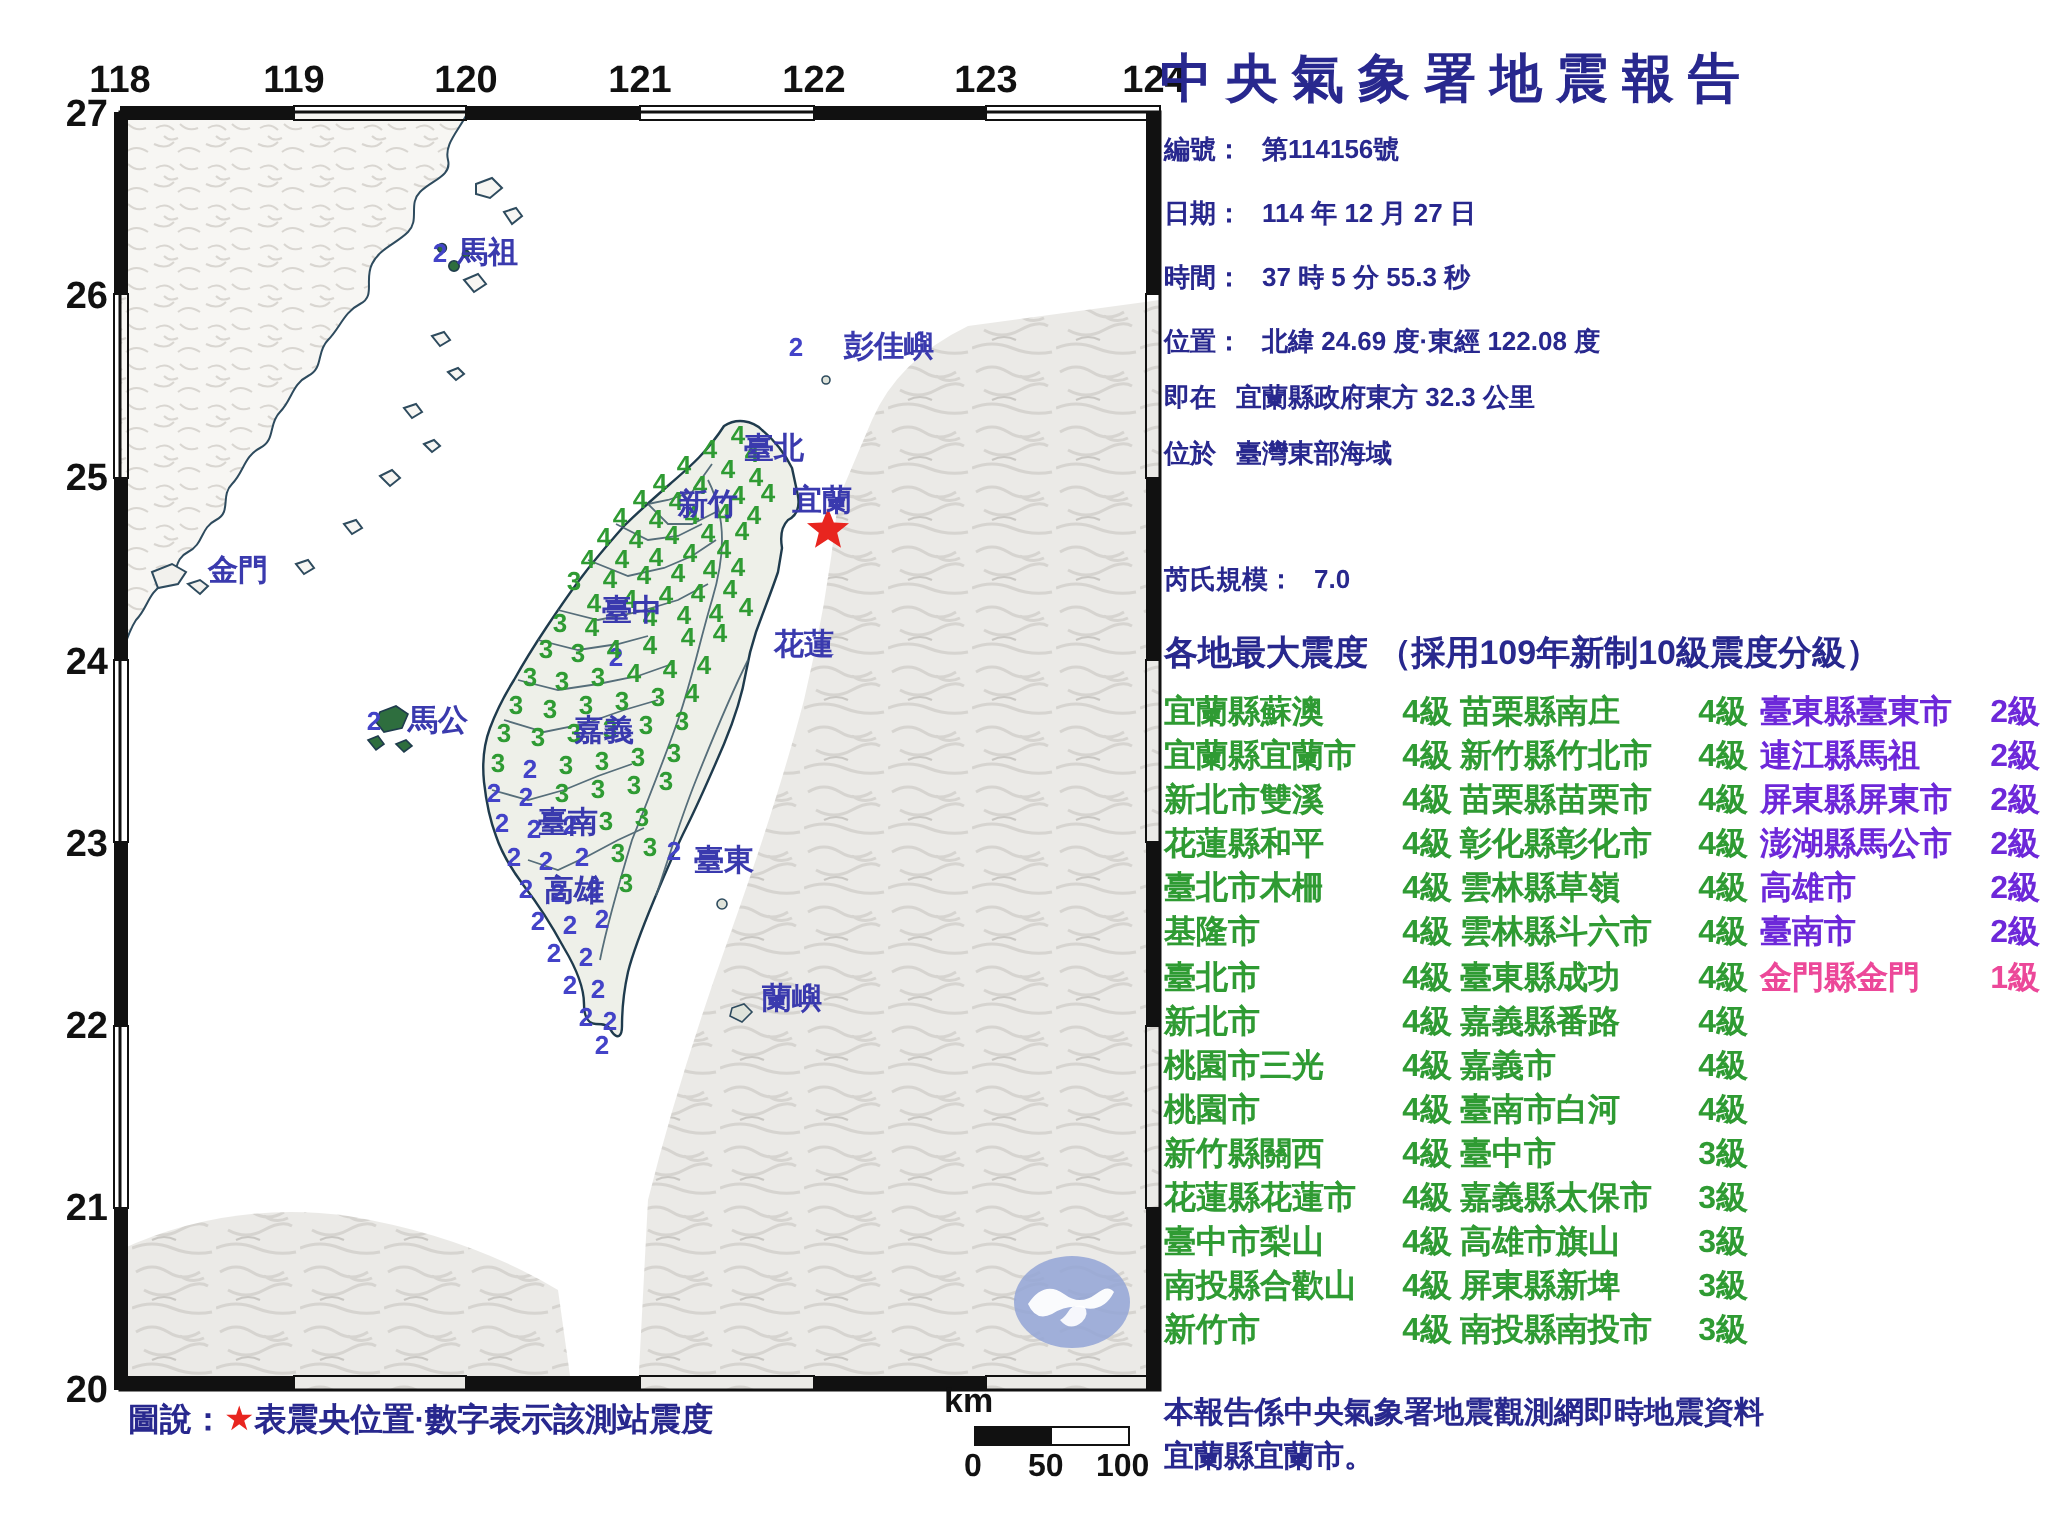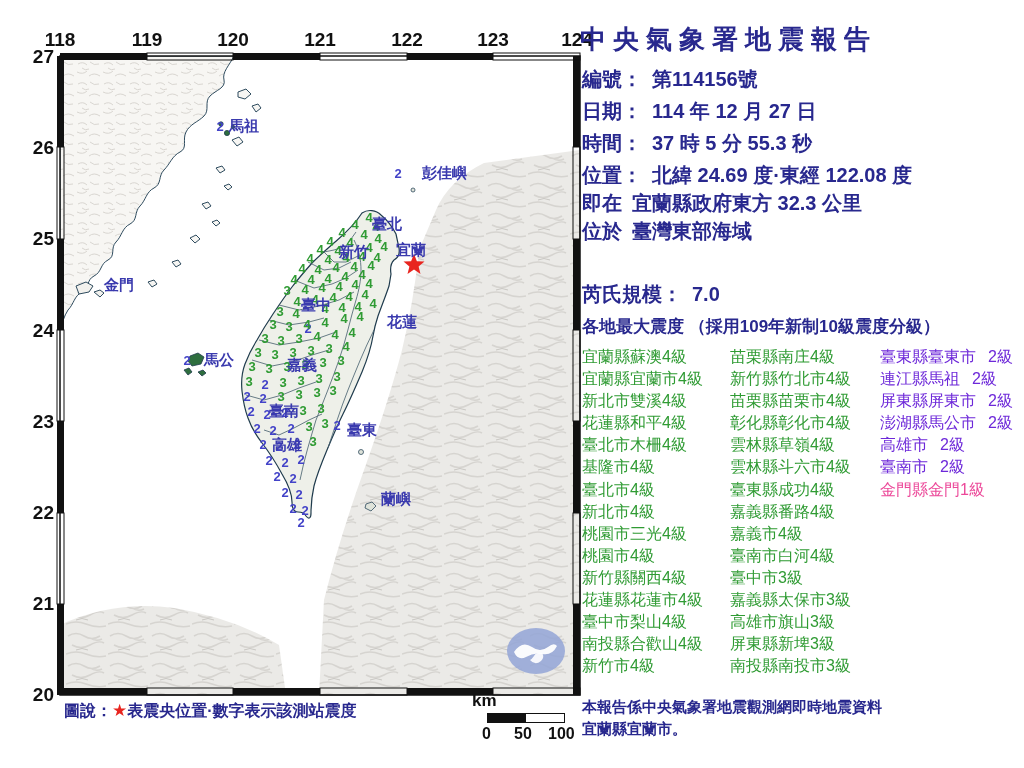--- a/index.html
+++ b/index.html
@@ -20,28 +20,28 @@
   .scalebar .bar{position:relative;left:15px;margin-top:3px;width:78px;height:10px;border:1.5px solid #111;box-sizing:border-box;display:flex;}
   .scalebar .seg-black{width:50%;height:100%;background:#111;}
   .scalebar .seg-white{width:50%;height:100%;background:#fff;}
   .scalebar .nums{position:relative;height:20px;margin-top:2px;font-size:16px;font-weight:bold;color:#111;}
   .scalebar .n0{position:absolute;left:10px;}
   .scalebar .n50{position:absolute;left:42px;}
   .scalebar .n100{position:absolute;left:76px;}
   
   .info{position:absolute;left:578px;top:0;width:446px;height:768px;color:#28288e;}
   .rpt-title{position:absolute;left:2px;top:22px;font-size:26px;font-weight:bold;letter-spacing:7px;white-space:nowrap;}
-  .line{position:absolute;left:4px;font-size:20px;font-weight:bold;white-space:nowrap;}
+  .line{position:absolute;left:4px;font-size:13px;font-weight:bold;white-space:nowrap;}
   .line .lbl{margin-right:10px;}
   .l-no{top:66px;} .l-date{top:98px;} .l-time{top:130px;} .l-loc{top:162px;}
   .l-loc2{top:190px;} .l-loc3{top:218px;} .l-depth{top:249px;} .l-mag{top:281px;}
   .l-header{top:315px;font-size:17px;}
   .itbl-col{position:absolute;top:346px;}
   .c0{left:4px;width:144px;} .c1{left:152px;width:144px;} .c2{left:302px;width:140px;}
-  .irow{display:flex;justify-content:flex-start;height:22.1px;line-height:22px;font-size:16px;font-weight:normal;white-space:nowrap;}
+  .irow{display:flex;justify-content:space-between;height:22.1px;line-height:22px;font-size:16px;font-weight:bold;white-space:nowrap;}
   .lv-g{color:#2f9b33;} .lv-b{color:#6d28d9;gap:12px;} .lv-k{color:#ec4899;}
   .footnote{position:absolute;left:4px;top:696px;font-size:15px;font-weight:bold;line-height:22px;white-space:nowrap;}
 </style>
 </head>
 <body>
 
 <div class="stage">
 
   <div class="map-panel">
     <svg id="map-svg" width="576" height="768" viewBox="0 0 576 768">

